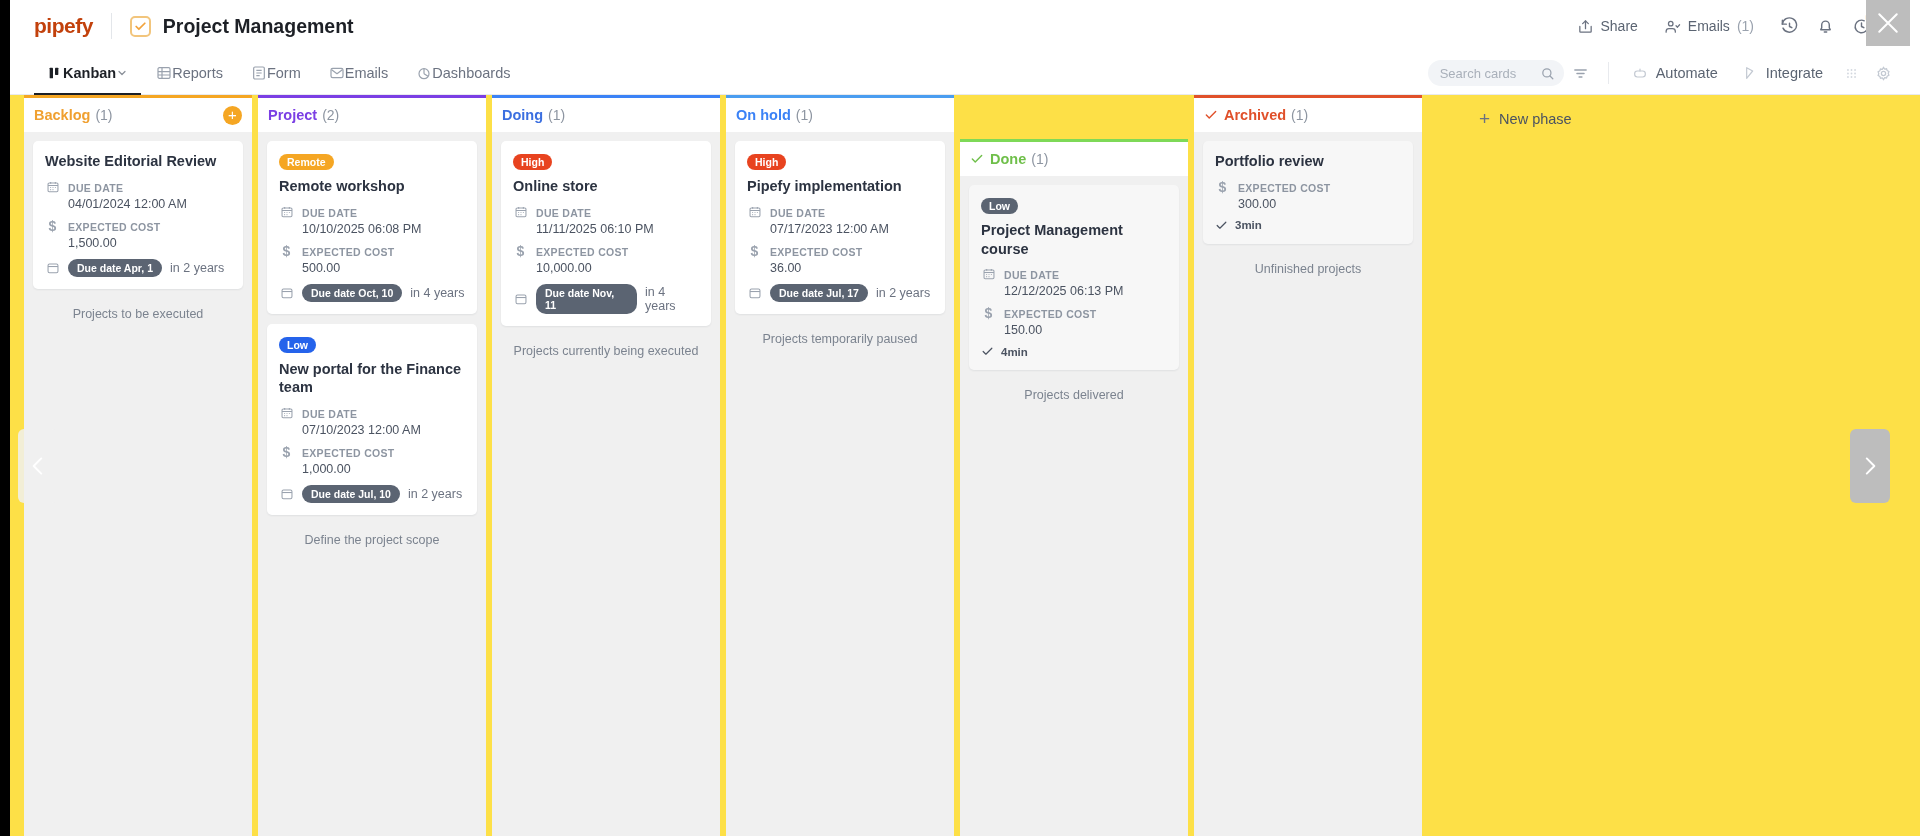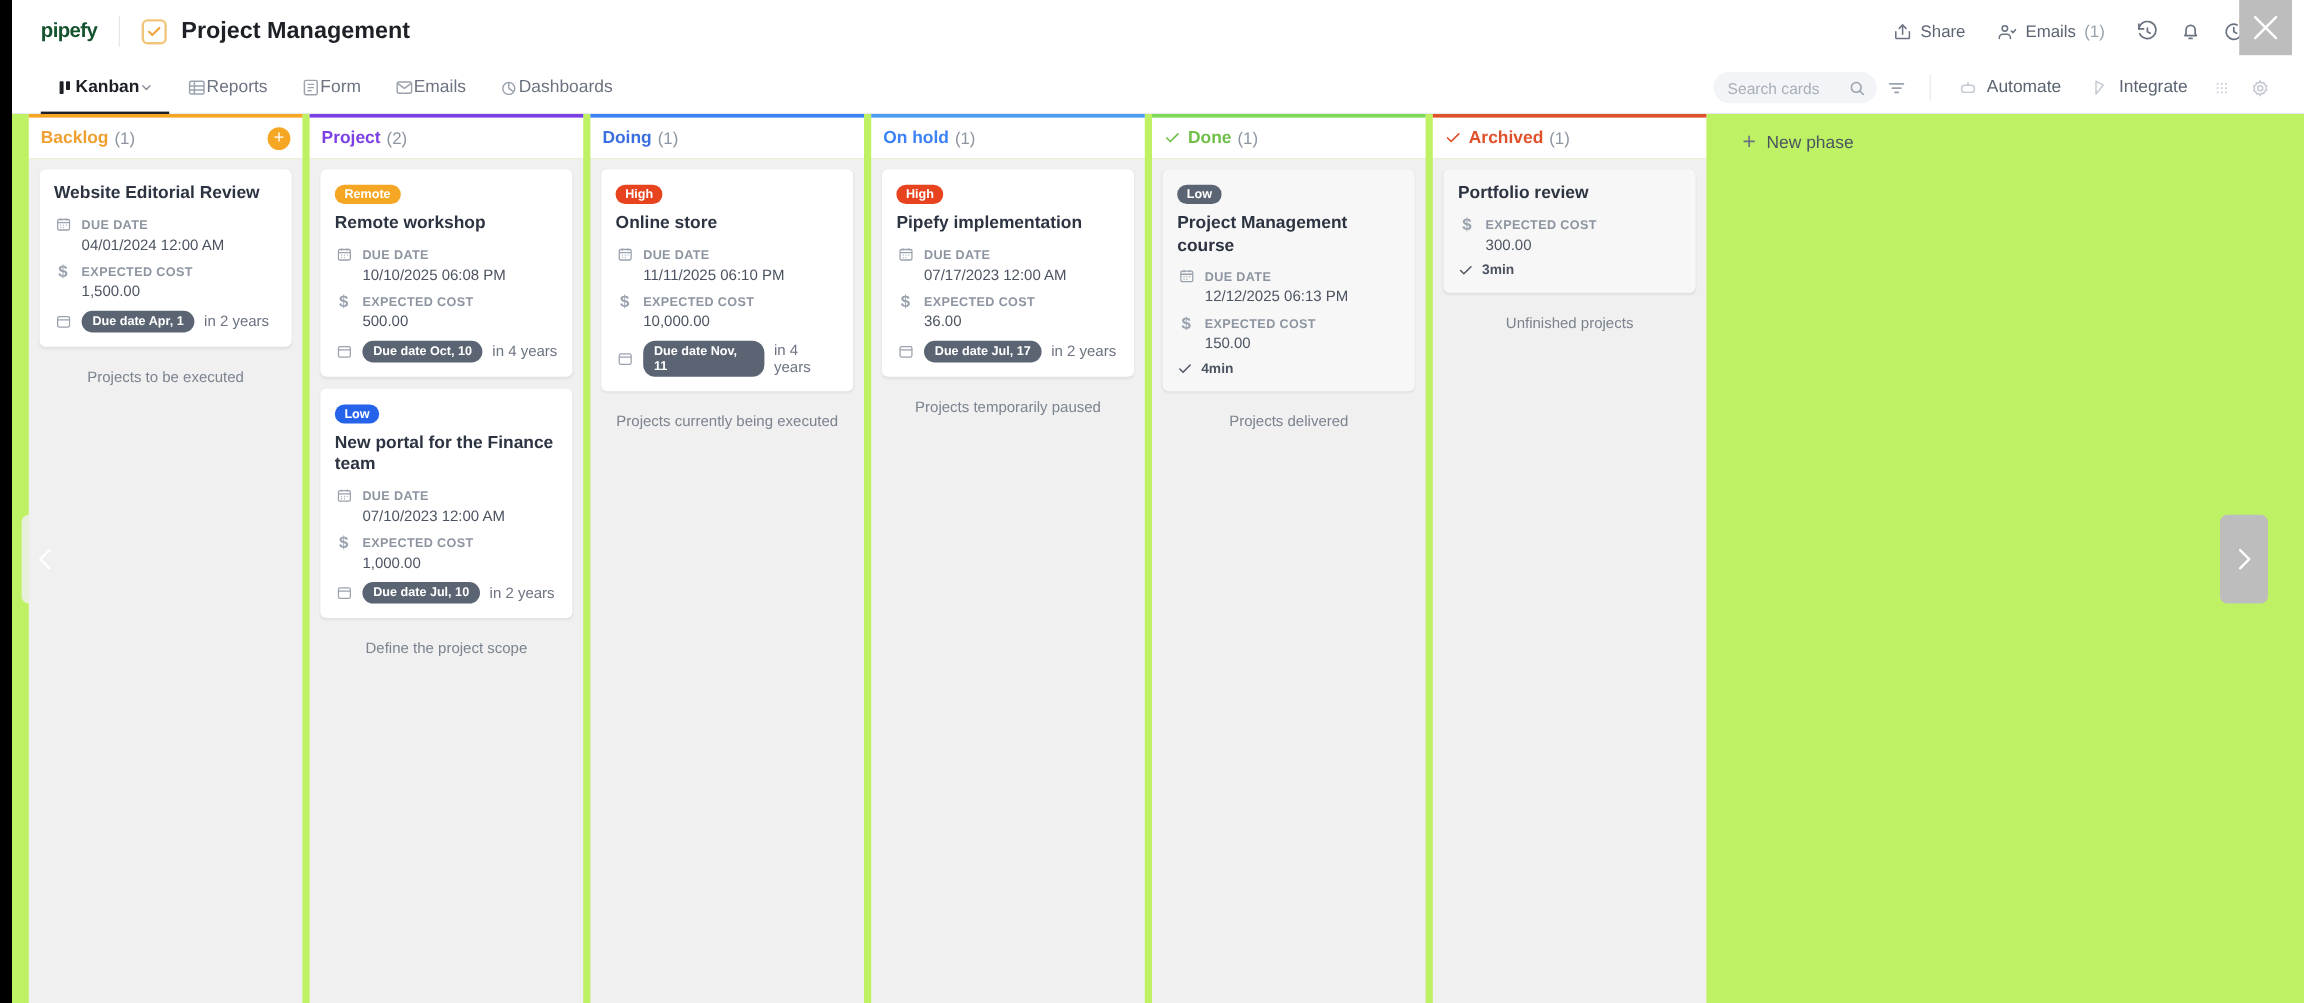--- a/index.html
+++ b/index.html
@@ -19,22 +19,22 @@
 
   
   .topbar {
     height: 52px;
     display: flex; align-items: center;
     padding: 0 22px 0 24px;
     background: #fff;
     position: relative;
   }
   .logo {
-    font-size: 17px; font-weight: 700; letter-spacing: -0.5px;
-    color: #14532d;
+    font-size: 21px; font-weight: 700; letter-spacing: -0.5px;
+    color: #c2410c;
   }
   .vdiv { width: 1px; height: 26px; background: #e3e6ea; margin: 0 18px; }
   .pipe-check {
     width: 21px; height: 21px; border: 2px solid #f2c57c; border-radius: 5px;
     display: flex; align-items: center; justify-content: center;
     margin-right: 12px;
   }
   .pipe-check svg { width: 13px; height: 13px; }
   .pipe-title { font-size: 19.5px; font-weight: 700; color: #1d2026; }
 
@@ -103,22 +103,23 @@
     font-size: 14.5px; color: #5b6472; padding: 5px 11px; cursor: pointer;
     border-radius: 6px;
   }
   .tb-btn svg { width: 16px; height: 16px; }
 
   
   .board {
     position: relative;
     height: calc(836px - 52px - 43px);
     display: flex; align-items: flex-start;
-    background: #bef264;
+    background: #fde047;
     overflow: hidden;
+    gap: 27px;
   }
   .column {
     width: 228px; flex: none;
     margin-right: 6px;
     display: flex; flex-direction: column;
     height: 100%;
   }
   .column:first-child { margin-left: 14px; }
 
   .col-head {
@@ -580,21 +581,21 @@
                   </svg>
                 </span>
                 <span class="due-chip">Due date Jul, 17</span>
                 <span class="due-rel">in 2 years</span>
               </div>
             </div>
             <div class="col-desc">Projects temporarily paused</div>
           </div>
         </div>
         <div class="column">
-          <div class="col-head" style="border-top-color: rgb(126, 217, 87);">
+          <div class="col-head" style="border-top-color: rgb(126, 217, 87); margin-top: 44px;">
             <span class="chk"><svg viewBox="0 0 24 24" fill="none" stroke="#6fbf4a" stroke-width="2.4" stroke-linecap="round" stroke-linejoin="round">
                 <polyline points="20 6 9 17 4 12"></polyline>
               </svg></span>
             <span class="col-title" style="color:#6fbf4a">Done</span>
             <span class="col-count">(1)</span>
           </div>
           <div class="col-body">
             <div class="card muted">
               <div><span class="pill" style="background:#5b6472">Low</span></div>
               <div class="card-title">Project Management course</div>

